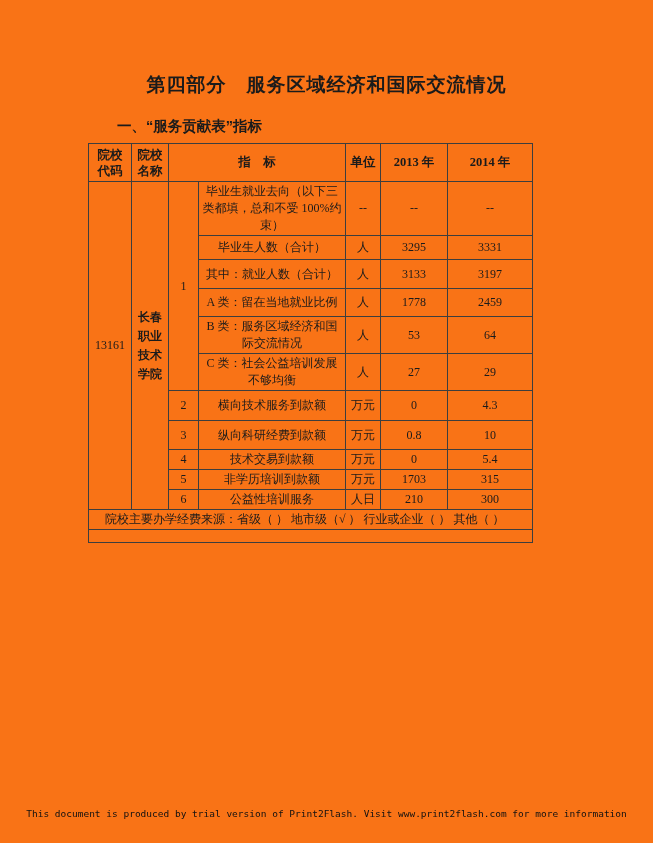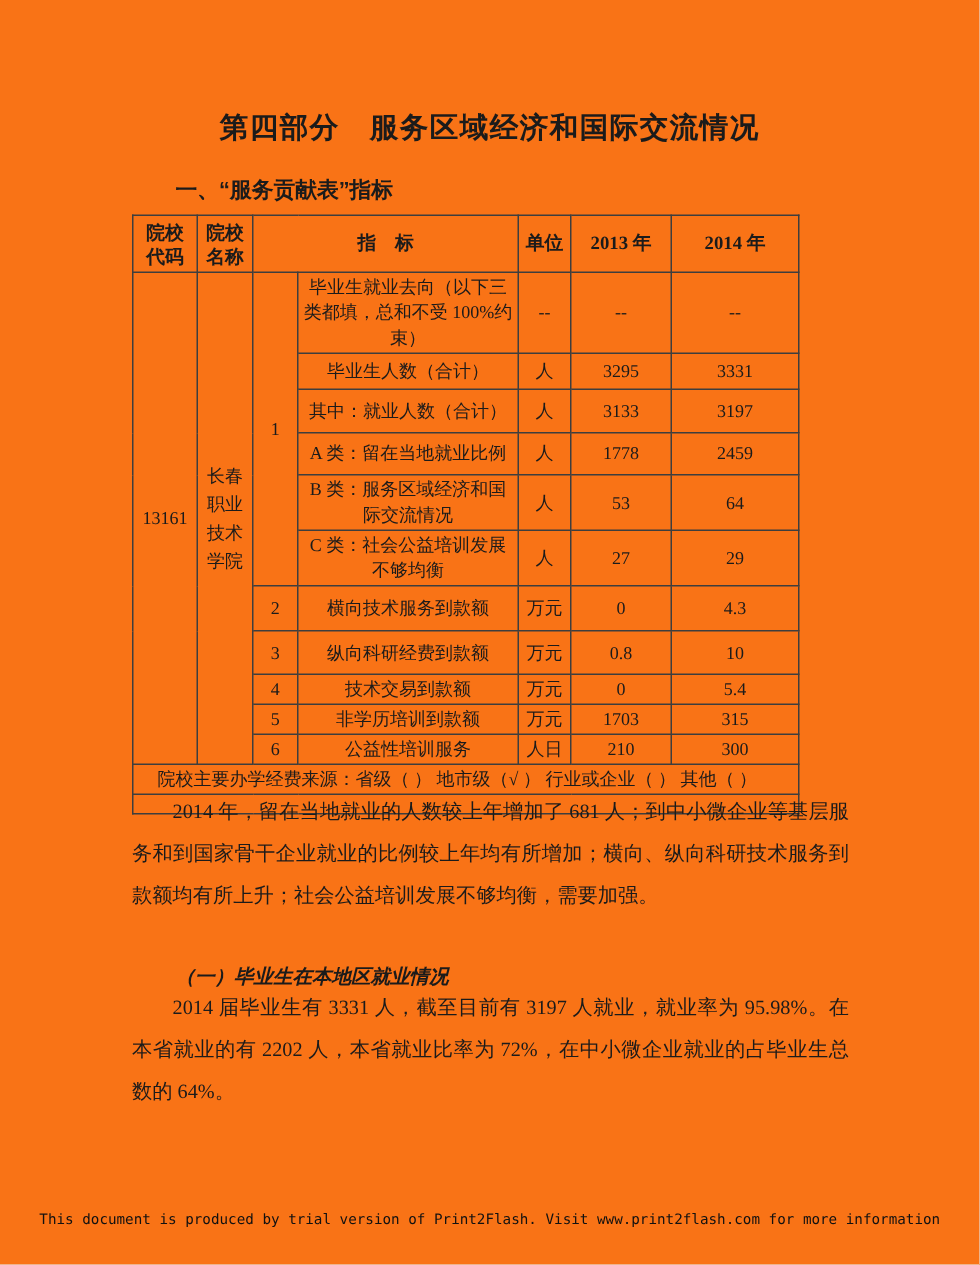--- a/index.html
+++ b/index.html
@@ -44,21 +44,21 @@
   }
   table.report td,table.report th{
     border:1px solid #3e3e3e;
     padding:1px 2px;
     text-align:center;vertical-align:middle;
     font-weight:normal;
     overflow:hidden;
   }
   table.report thead th{font-weight:bold;font-size:12.5px;}
   .wrap2{display:inline-block;width:28px;word-break:break-all;line-height:16px;}
-  .wrap-name{display:inline-block;width:27px;word-break:break-all;line-height:19px;}
+  .wrap-name{display:inline-block;width:27px;word-break:break-all;line-height:19px;font-weight:bold;}
   .funding-cell{text-align:left !important;padding-left:16px !important;}
   .pagenum{
     position:absolute;top:779px;left:0;width:100%;
     text-align:center;font-size:10px;
   }
   .trial-footer{
     position:absolute;top:808px;left:0;width:100%;
     text-align:center;
     font-family:"DejaVu Sans Mono", monospace;
     font-size:9.5px;color:#111;
@@ -171,23 +171,20 @@
       </tr>
       <tr style="height:17px">
         <td colspan="7" class="funding-cell">院校主要办学经费来源：省级（  ）  地市级（√ ）  行业或企业（  ）  其他（  ）</td>
       </tr>
       <tr style="height:13px">
         <td colspan="7"></td>
       </tr>
     </tbody>
   </table>
 
-  <div class="body-para para1">2014 年，留在当地就业的人数较上年增加了 681 人；到中小微企业等基层服务和到国家骨干企业就业的比例较上年均有所增加；横向、纵向科研技术服务到款额均有所上升；社会公益培训发展不够均衡，需要加强。</div>
 
 
-  <div class="sub-heading">（一）毕业生在本地区就业情况</div>
 
-  <div class="body-para para2">2014 届毕业生有 3331 人，截至目前有 3197 人就业，就业率为 95.98%。在本省就业的有 2202 人，本省就业比率为 72%，在中小微企业就业的占毕业生总数的 64%。</div>
 
 
   <div class="trial-footer">This document is produced by trial version of Print2Flash. Visit www.print2flash.com for more information</div>
 
 </div>
 
 </body></html>

